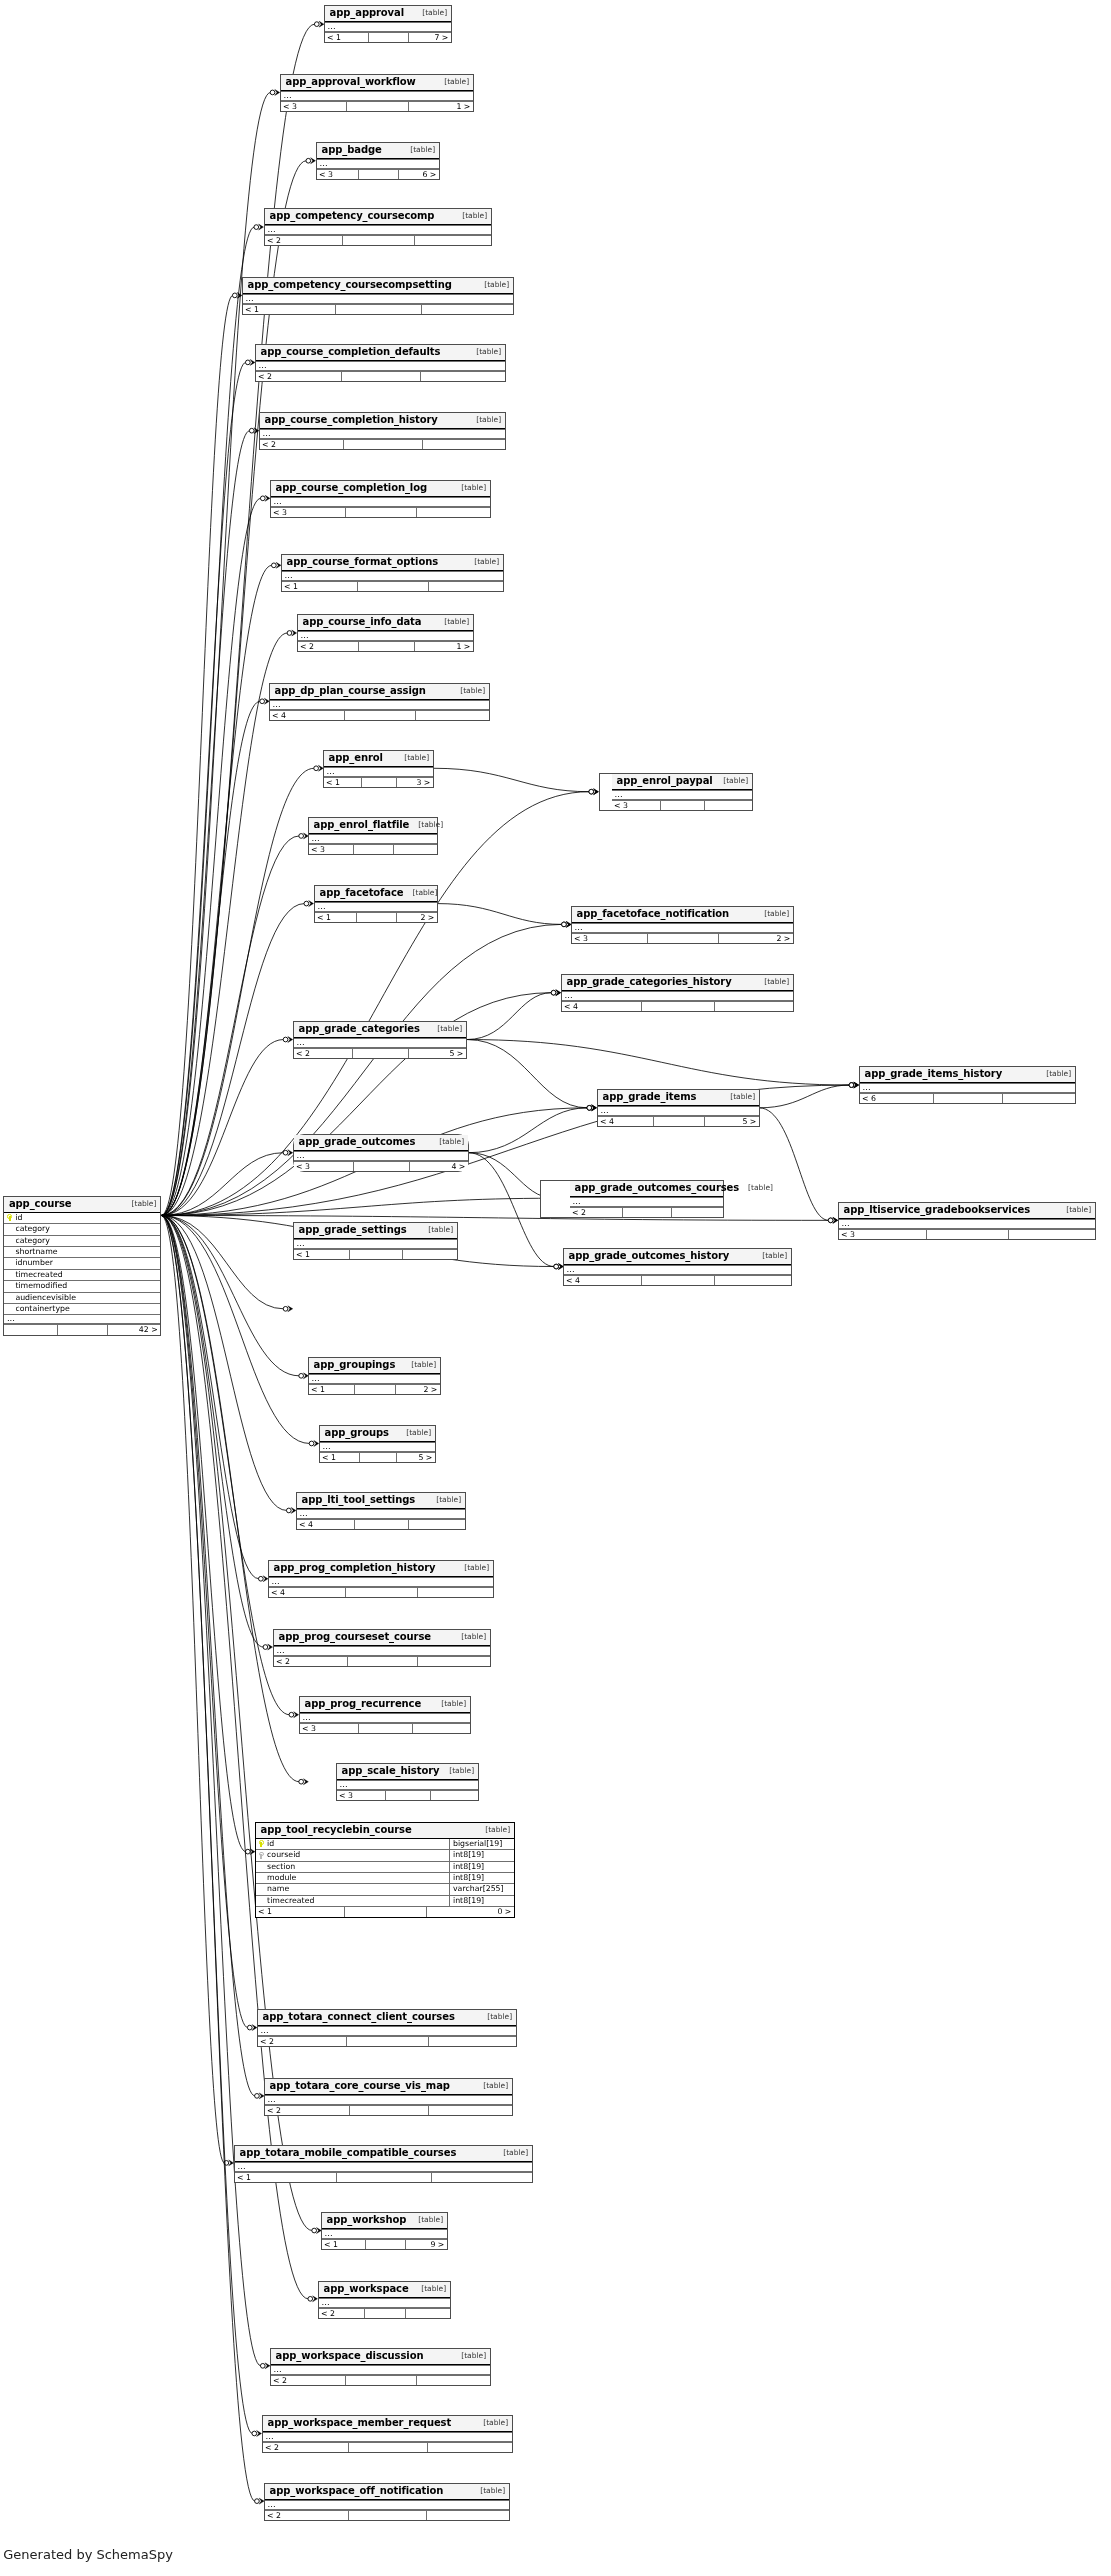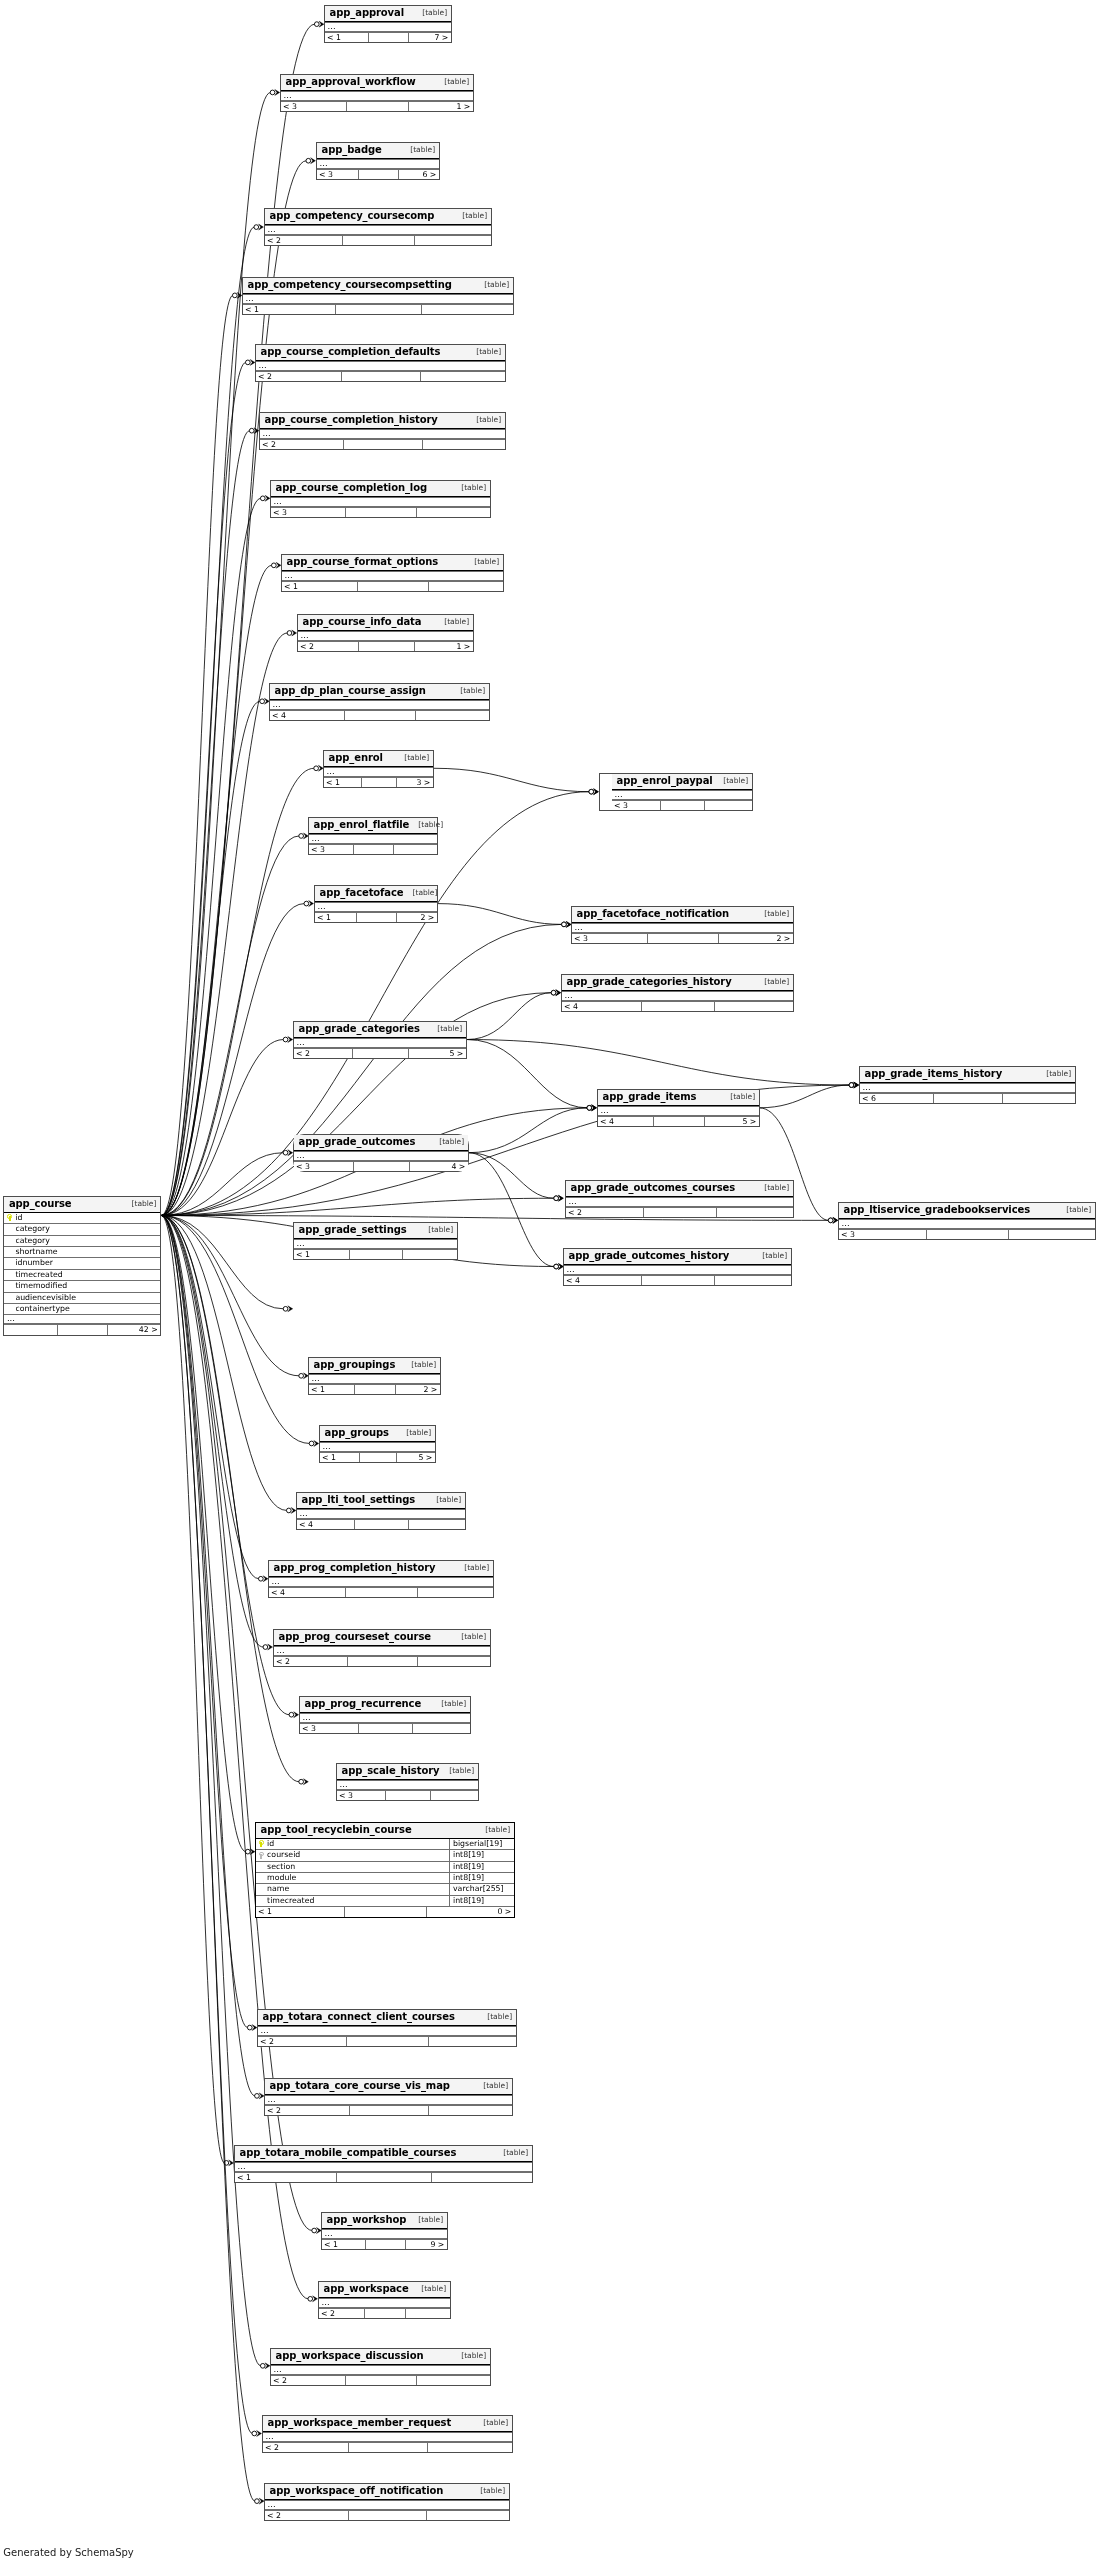--- a/index.html
+++ b/index.html
@@ -133,21 +133,21 @@
   }
   .key-pk i { background:#d9e000; }
   .key-pk b { border-color:#d9e000; }
   .key-fk i { background:#b9b9b9; }
   .key-fk b { border-color:#b9b9b9; }
 
   #credit {
     position:absolute;
     left: 3.3px;
     top: 2547px;
-    font-size: 10px;
+    font-size: 13px;
     color: #222;
     z-index: 4;
     white-space: nowrap;
   }
 </style>
 </head>
 <body>
 
 <div id="canvas">
   <svg id="edges" viewBox="0 0 1708 3959" width="1111" height="2576" xmlns="http://www.w3.org/2000/svg">
@@ -847,21 +847,21 @@
         </div>
         <div class="n-body">
           <div class="ellipsis-row">...</div>
         </div>
         <div class="n-foot">
           <div class="f-left">&lt; 3</div>
           <div class="f-mid"></div>
           <div class="f-right">4 &gt;</div>
         </div>
       </div>
-      <div class="node" style="left: 565px; top: 1180px; width: 229px;">
+      <div class="node" style="left: 540px; top: 1180px; width: 184px; padding-left: 29px;">
         <div class="n-head">
           <span class="n-title">app_grade_outcomes_courses</span>
           <span class="n-tag">[table]</span>
         </div>
         <div class="n-body">
           <div class="ellipsis-row">...</div>
         </div>
         <div class="n-foot">
           <div class="f-left">&lt; 2</div>
           <div class="f-mid"></div>

